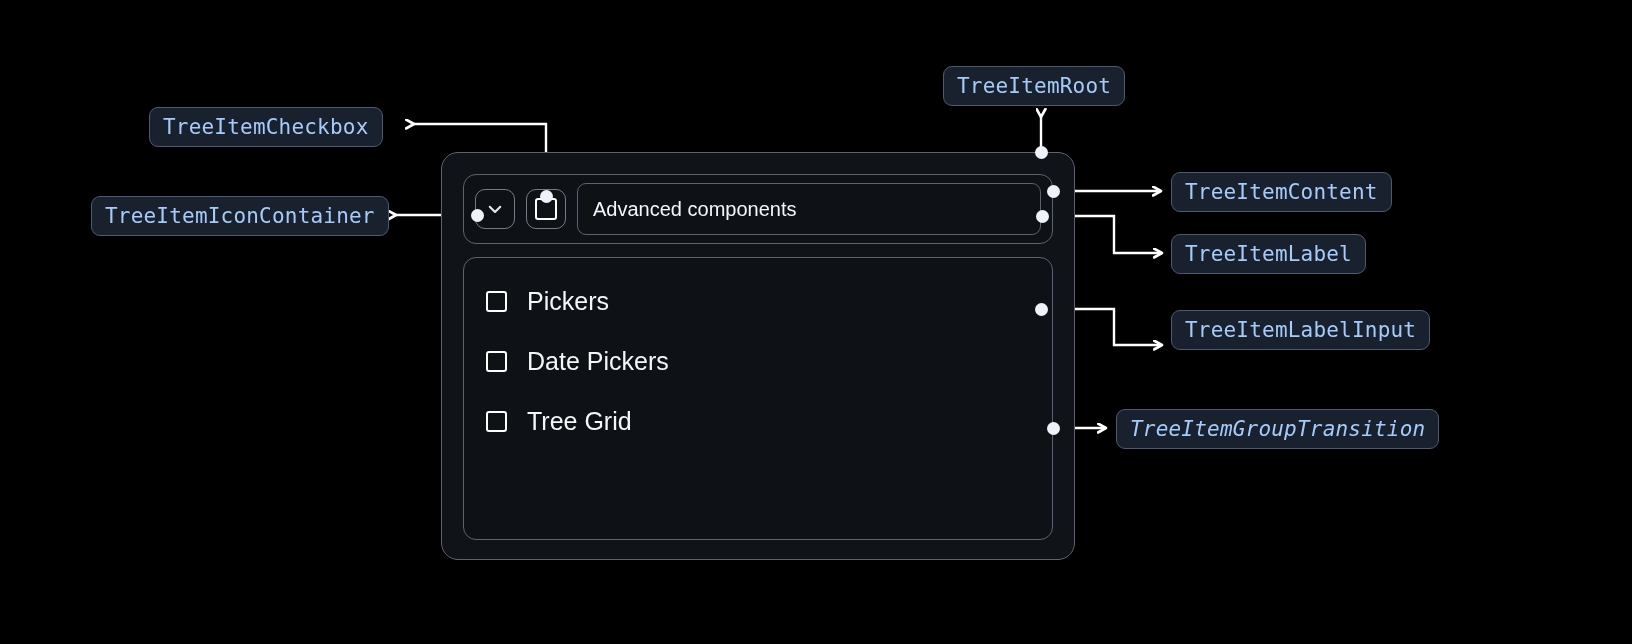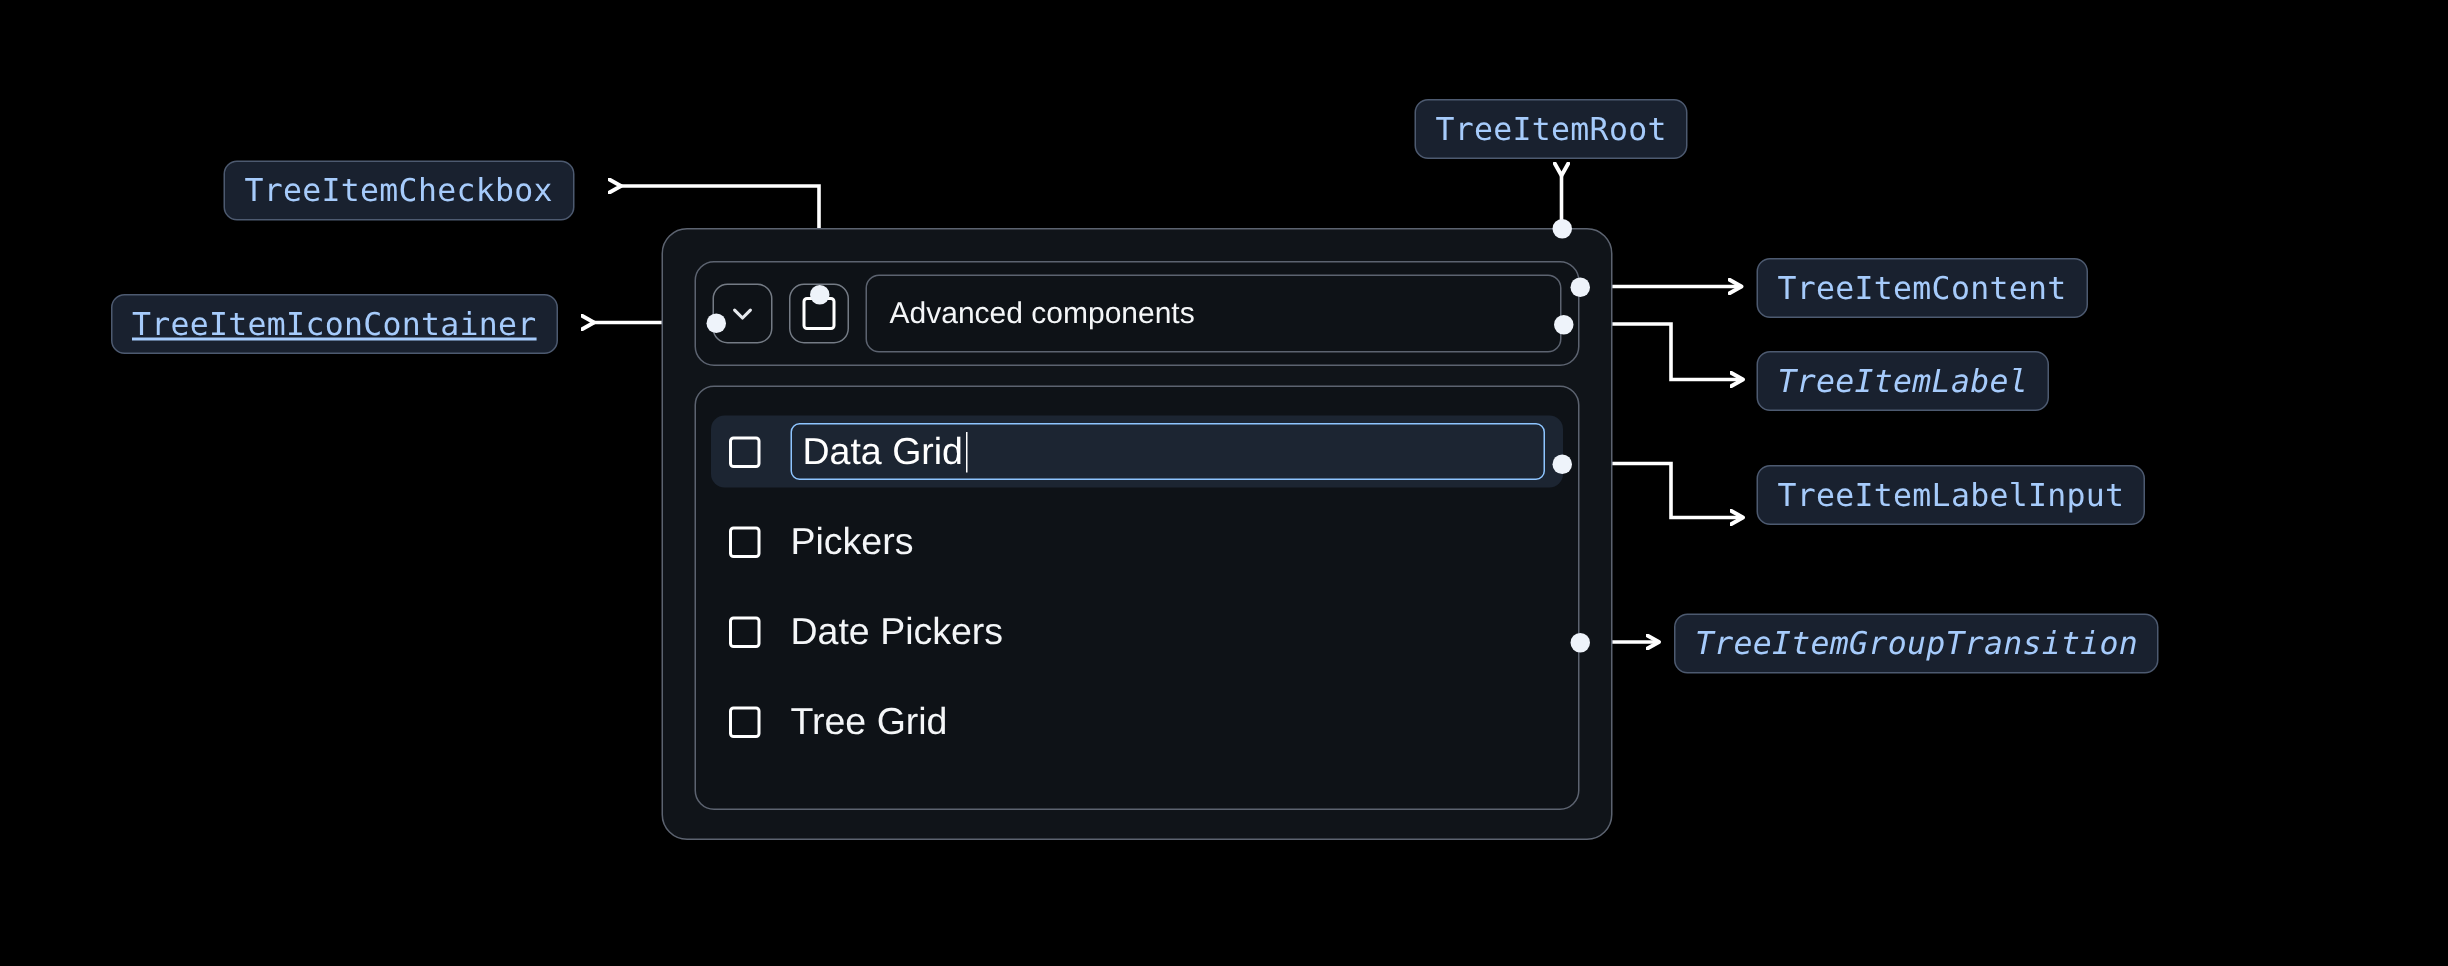--- a/index.html
+++ b/index.html
@@ -222,27 +222,27 @@
       <path d="M1042,216 L1114,216 L1114,253 L1162,253" marker-end="url(#arrow-r)"></path>
 
       <path d="M1041,309 L1114,309 L1114,345 L1162,345" marker-end="url(#arrow-r)"></path>
 
       <path d="M1053,428 L1106,428" marker-end="url(#arrow-r)"></path>
     </g>
   </svg>
 
   <div class="chip" style="left:149px; top:107px;">TreeItemCheckbox</div>
 
-  <div class="chip" style="left:74px; top:196px;text-decoration:underline;">TreeItemIconContainer</div>
+  <div class="chip" style="left:91px; top:196px;">TreeItemIconContainer</div>
 
   <div class="chip" style="left:943px; top:66px;text-align:center;">TreeItemRoot</div>
 
   <div class="chip" style="left:1171px; top:172px;">TreeItemContent</div>
 
-  <div class="chip" style="left:1171px; top:234px;font-style:italic;">TreeItemLabel</div>
+  <div class="chip" style="left:1171px; top:234px;">TreeItemLabel</div>
 
   <div class="chip" style="left:1171px; top:310px;">TreeItemLabelInput</div>
 
   <div class="chip" style="left:1116px; top:409px;font-style:italic;">TreeItemGroupTransition</div>
 
   <div id="tree-root">
 
     <div id="tree-content">
 
       <div class="sq-btn">
@@ -255,27 +255,20 @@
         <span class="cb-outer"></span>
       </div>
 
       <div id="tree-label">
         <span>Advanced components</span>
       </div>
     </div>
 
     <div id="tree-group">
 
-      <div class="tree-row selected">
-        <span class="row-cb"></span>
-        <div id="row-input">
-          <span class="val">Data Grid</span>
-          <span class="caret"></span>
-        </div>
-      </div>
 
       <div class="tree-row">
         <span class="row-cb"></span>
         <span class="row-text">Pickers</span>
       </div>
 
       <div class="tree-row">
         <span class="row-cb"></span>
         <span class="row-text">Date Pickers</span>
       </div>

